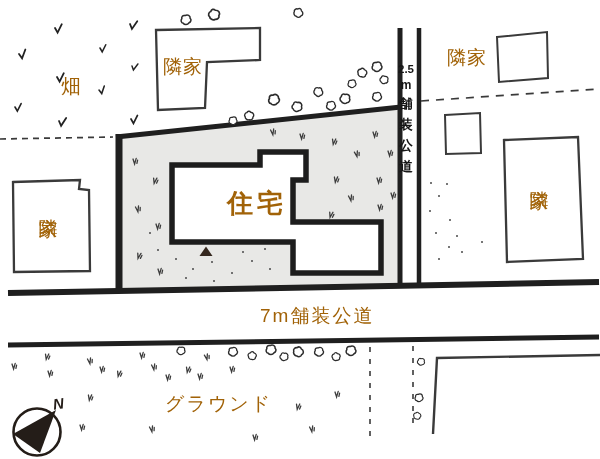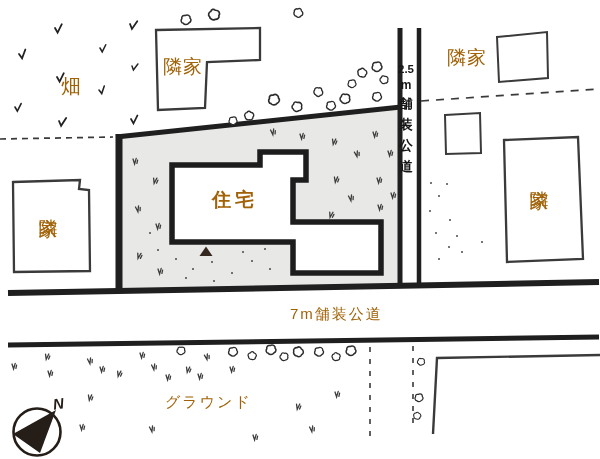--- a/index.html
+++ b/index.html
@@ -180,31 +180,31 @@
   <div class="lbl" style="left:61px;top:76px;font-size:20px;">畑</div>
 
   <div class="lbl" style="left:163px;top:57px;font-size:19px;letter-spacing:1px;">隣家</div>
 
   <div class="lbl vert" style="left:38px;top:203px;font-size:19px;">隣家</div>
 
   <div class="lbl" style="left:447px;top:48px;font-size:19px;letter-spacing:1px;">隣家</div>
 
   <div class="lbl vert" style="left:529px;top:175px;font-size:19px;">隣家</div>
 
-  <div class="lbl" style="left:212px;top:190px;font-size:19px;letter-spacing:4px;font-weight:bold;">住宅</div>
+  <div class="lbl" style="left:227px;top:190px;font-size:26px;letter-spacing:4px;font-weight:bold;">住宅</div>
 
   <div class="roadside" style="left:398px;top:63px;width:16px;">
     <span class="num">2.5</span>
     <span class="unit">m</span>
     <span class="kan">舗</span>
     <span class="kan">装</span>
     <span class="kan">公</span>
     <span class="kan">道</span>
   </div>
 
-  <div class="lbl" style="left:260px;top:306px;font-size:15px;letter-spacing:2px;margin-left:30px;">7m舗装公道</div>
-
-  <div class="lbl" style="left:165px;top:394px;font-size:15px;letter-spacing:2px;">グラウンド</div>
+  <div class="lbl" style="left:260px;top:306px;font-size:19px;letter-spacing:2px;">7m舗装公道</div>
+
+  <div class="lbl" style="left:165px;top:394px;font-size:19px;letter-spacing:2px;">グラウンド</div>
 
 
   <div class="n-label" style="left:53px;top:395px;">N</div>
 
 </div>
 
 </body></html>

